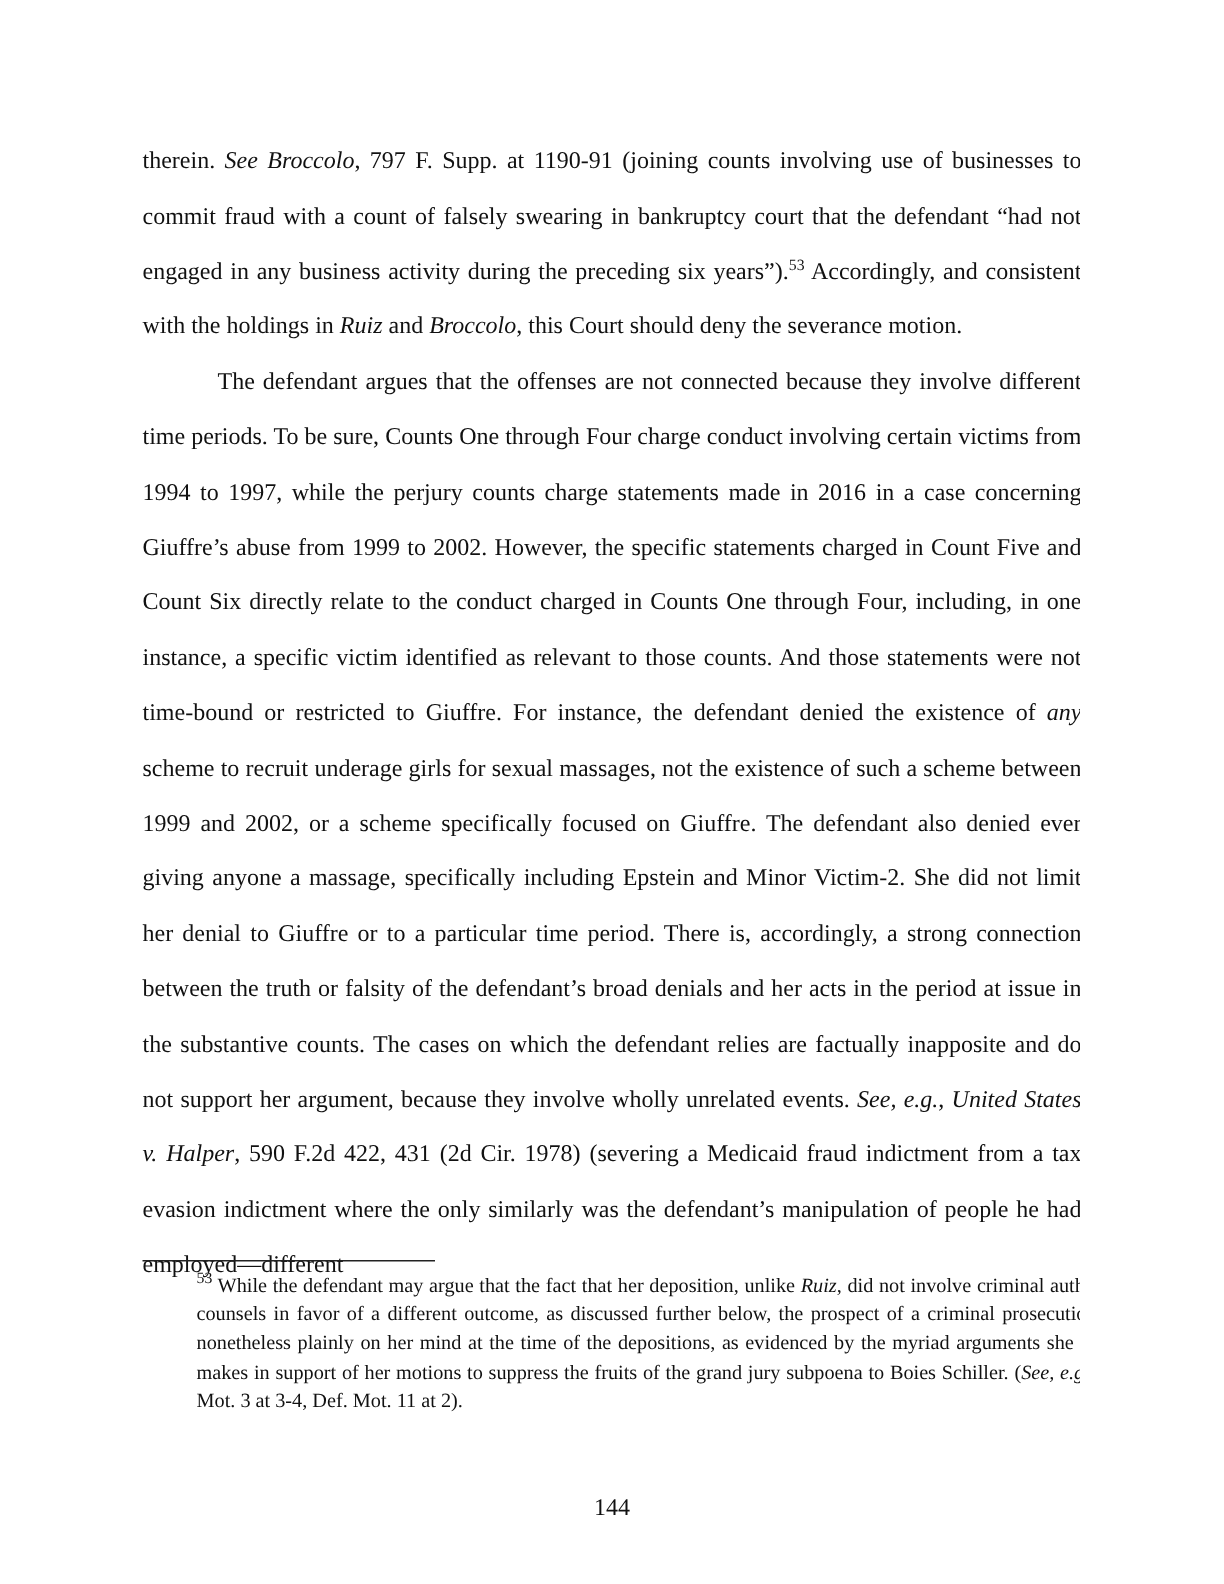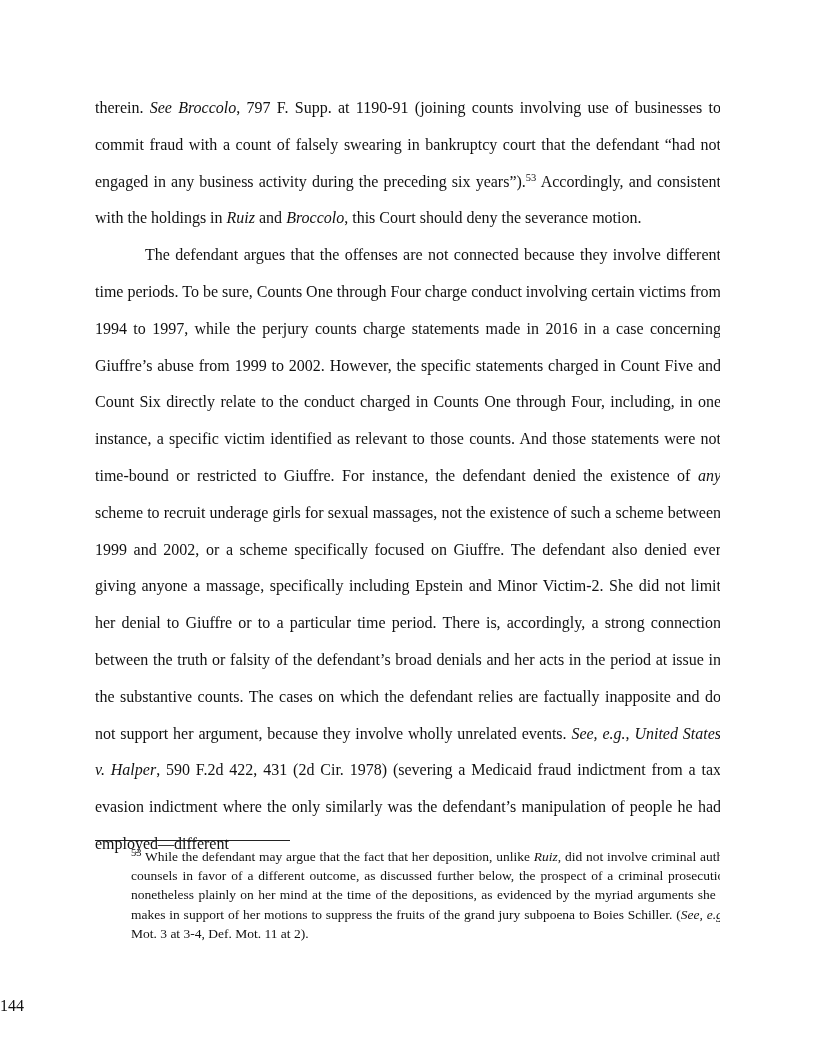--- a/index.html
+++ b/index.html
@@ -54,21 +54,21 @@
     font-size: 13.5px;
     line-height: 19.2px;
     text-align: justify;
     margin-left: 36px;
   }
   .page-number {
     position: absolute;
     left: 0;
     width: 816px;
     top: 997px;
-    text-align: left;
+    text-align: center;
     font-size: 16px;
   }
 </style>
 </head>
 <body>
 
 <div class="page">
 
   <div class="body-text">
       <p class="para"><span>therein.  </span><i>See Broccolo</i><span>, 797 F. Supp. at 1190-91 (joining counts involving use of businesses to commit fraud with a count of falsely swearing in bankruptcy court that the defendant “had not engaged in any business activity during the preceding six years”).</span><sup>53</sup><span>  Accordingly, and consistent with the holdings in </span><i>Ruiz</i><span> and </span><i>Broccolo</i><span>, this Court should deny the severance motion.</span></p>

